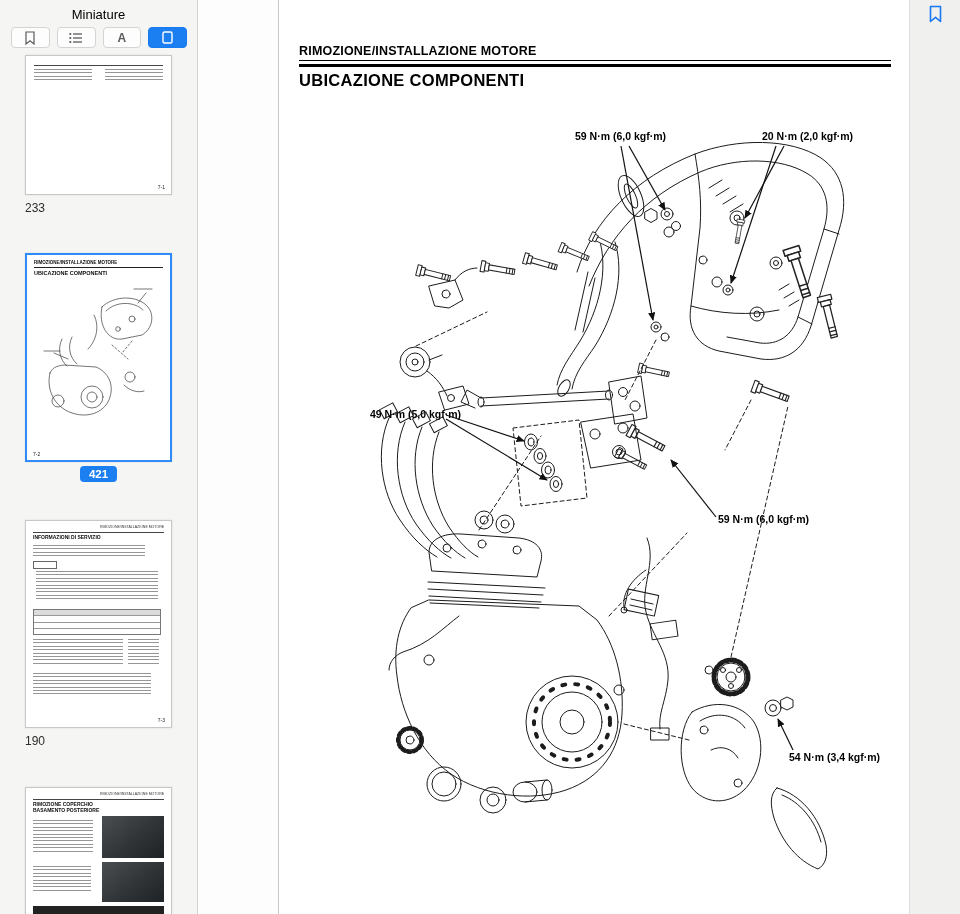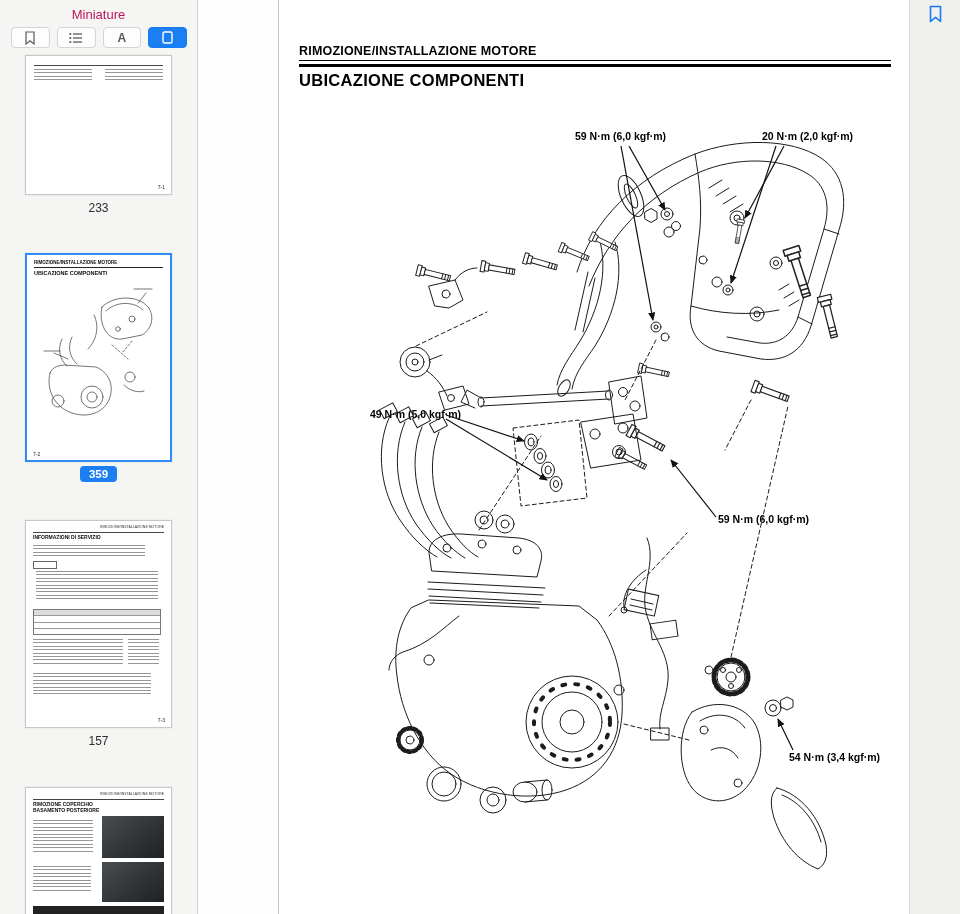--- a/index.html
+++ b/index.html
@@ -3,31 +3,31 @@
 <meta charset="utf-8">
 <style>
   html,body{margin:0;padding:0;background:#e8e8e8;}
   .app{position:relative;width:960px;height:914px;overflow:hidden;background:#ffffff;
        font-family:"Liberation Sans",sans-serif;-webkit-font-smoothing:antialiased;}
 
   
   .sidebar{position:absolute;left:0;top:0;width:197px;height:914px;background:#f5f5f4;
            border-right:1px solid #d2d2d1;}
   .sidebar-title{position:absolute;top:7px;left:0;width:100%;text-align:center;
-                 font-size:13px;color:#be185d;}
+                 font-size:13px;color:#000000;}
   .view-toolbar{position:absolute;top:27px;left:11px;width:176px;display:flex;gap:7px;}
   .vt-btn{flex:1;height:21px;border:1px solid #d4d4d3;background:#fdfdfd;border-radius:4px;
           display:flex;align-items:center;justify-content:center;padding:0;cursor:pointer;}
   .vt-btn.selected{background:#1b7ff2;border-color:#187af0;}
   .vt-btn .a-glyph{font-size:12px;font-weight:bold;color:#5a5a5a;line-height:1;}
 
   .thumb{position:absolute;left:25px;width:147px;background:#fff;border:1px solid #c7c7c6;
          box-shadow:0 0 2px rgba(0,0,0,.10);overflow:hidden;box-sizing:border-box;}
   .thumb.selected{border:2px solid #2f8bf7;}
-  .thumb-label{position:absolute;left:25px;width:147px;text-align:center;font-size:12px;color:#2d2d2d;}
+  .thumb-label{position:absolute;left:25px;width:147px;text-align:left;font-size:12px;color:#2d2d2d;}
   .badge-row{position:absolute;left:25px;width:147px;display:flex;justify-content:center;}
   .badge{background:#1b7ff2;color:#fff;border-radius:4px;padding:2px 9px;font-size:11.5px;font-weight:bold;}
 
   .t-hline{position:absolute;height:1px;background:#444;}
   .txtblock{position:absolute;background:repeating-linear-gradient(to bottom,#969696 0 1px,transparent 1px 3.4px);}
   .corner{position:absolute;font-size:5px;color:#222;line-height:1;}
   .corner-h{position:absolute;font-size:3.5px;color:#333;line-height:1;white-space:nowrap;}
   .mini-title{position:absolute;font-weight:bold;color:#0d0d0d;line-height:1.15;}
   .nota-box{position:absolute;border:1px solid #666;}
   .mini-table{position:absolute;border:1px solid #777;display:flex;flex-direction:column;}
@@ -119,42 +119,42 @@
           <path d="M78 64 L94 78 M98 60 L88 72" stroke-dasharray="2 2"></path>
           <circle cx="96" cy="96" r="5"></circle>
           <path d="M90 104 C96 110 104 112 110 110"></path>
           <path d="M100 8 h18 M10 70 h16"></path>
           <path d="M112 12 L104 22 M20 72 L34 78"></path>
         </g>
       </svg>
       <span class="corner" style="bottom:3px;left:6px;">7-2</span>
     </div>
     <div class="badge-row" style="top:466px;">
-      <span class="badge">359</span>
+      <span class="badge">421</span>
     </div>
 
     <div class="thumb" id="t3" style="top:520px;height:208px;">
       <span class="corner-h" style="top:5px;right:7px;">RIMOZIONE/INSTALLAZIONE MOTORE</span>
       <div class="t-hline" style="top:11px;left:7px;right:7px;"></div>
       <div class="mini-title" style="top:14px;left:7px;font-size:5px;">INFORMAZIONI DI SERVIZIO</div>
       <div class="txtblock" style="top:24px;left:7px;width:112px;height:13px;"></div>
       <div class="nota-box" style="top:40px;left:7px;width:22px;height:6px;"></div>
       <div class="txtblock" style="top:50px;left:10px;width:122px;height:30px;"></div>
       <div class="mini-table" style="top:88px;left:7px;width:126px;height:24px;">
         <div class="row"></div>
           <div class="row"></div>
           <div class="row"></div>
           <div class="row"></div>
       </div>
       <div class="txtblock" style="top:118px;left:7px;width:90px;height:26px;"></div>
       <div class="txtblock" style="top:118px;left:102px;width:31px;height:26px;"></div>
       <div class="txtblock" style="top:152px;left:7px;width:118px;height:22px;"></div>
       <span class="corner" style="bottom:4px;right:6px;">7-3</span>
     </div>
-    <div class="thumb-label" style="top:734px;">157</div>
+    <div class="thumb-label" style="top:734px;">190</div>
 
     <div class="thumb" id="t4" style="top:787px;height:209px;">
       <span class="corner-h" style="top:5px;right:7px;">RIMOZIONE/INSTALLAZIONE MOTORE</span>
       <div class="t-hline" style="top:11px;left:7px;right:7px;"></div>
       <div class="mini-title" style="top:14px;left:7px;width:70px;font-size:5px;">RIMOZIONE COPERCHIO BASAMENTO POSTERIORE</div>
       <div class="txtblock" style="top:32px;left:7px;width:60px;height:32px;"></div>
       <div class="photo" style="top:28px;right:7px;width:62px;height:42px;"></div>
       <div class="photo" style="top:74px;right:7px;width:62px;height:40px;"></div>
       <div class="txtblock" style="top:78px;left:7px;width:58px;height:26px;"></div>
       <div class="photo" style="top:118px;left:7px;right:7px;height:10px;background:#222;"></div>

